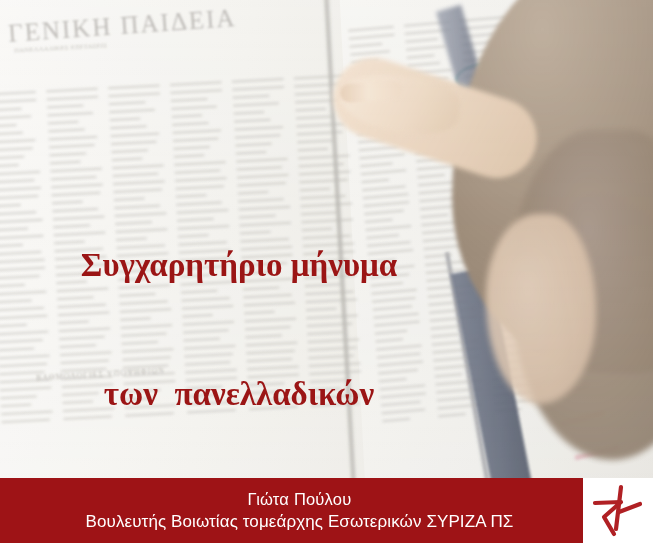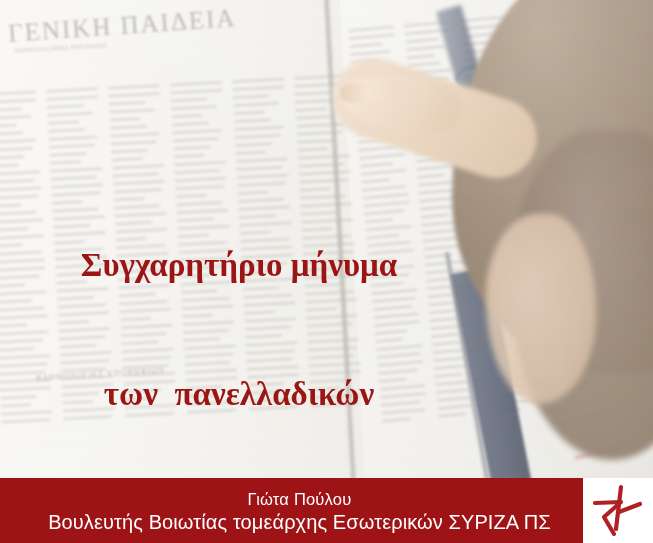--- a/index.html
+++ b/index.html
@@ -285,21 +285,21 @@
     justify-content: center;
     color: #ffffff;
     padding-left: 16px;
   }
   .banner-name {
     font-size: 16.5px;
     line-height: 22px;
     letter-spacing: 0.2px;
   }
   .banner-role {
-    font-size: 20px;
+    font-size: 17px;
     line-height: 24px;
     letter-spacing: 0.1px;
     text-align: right;
   }
   .banner-logo {
     flex: 0 0 70px;
     width: 70px;
     background: #ffffff;
     display: flex;
     align-items: center;

